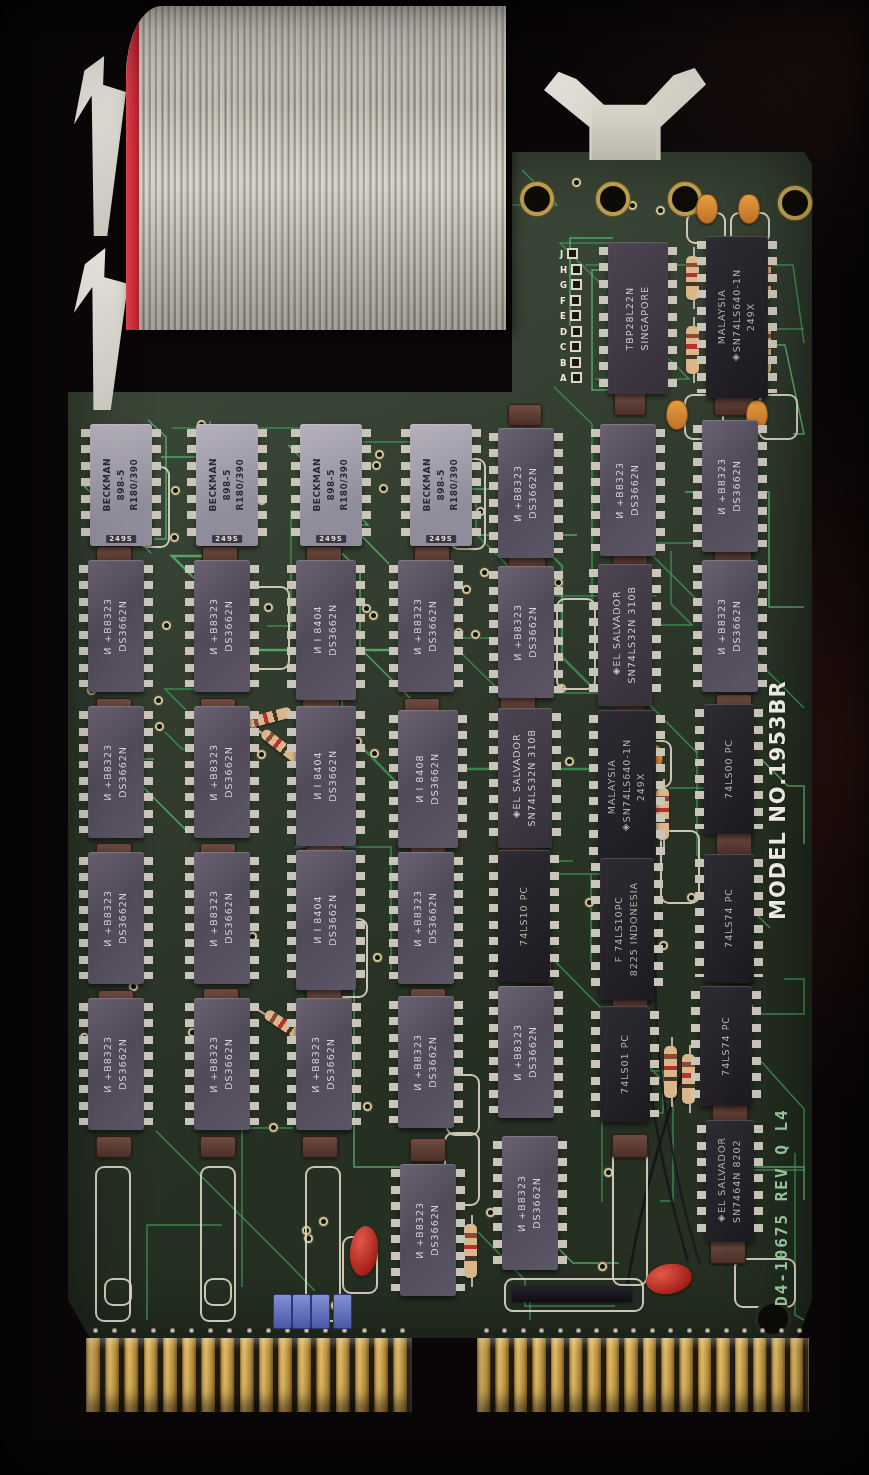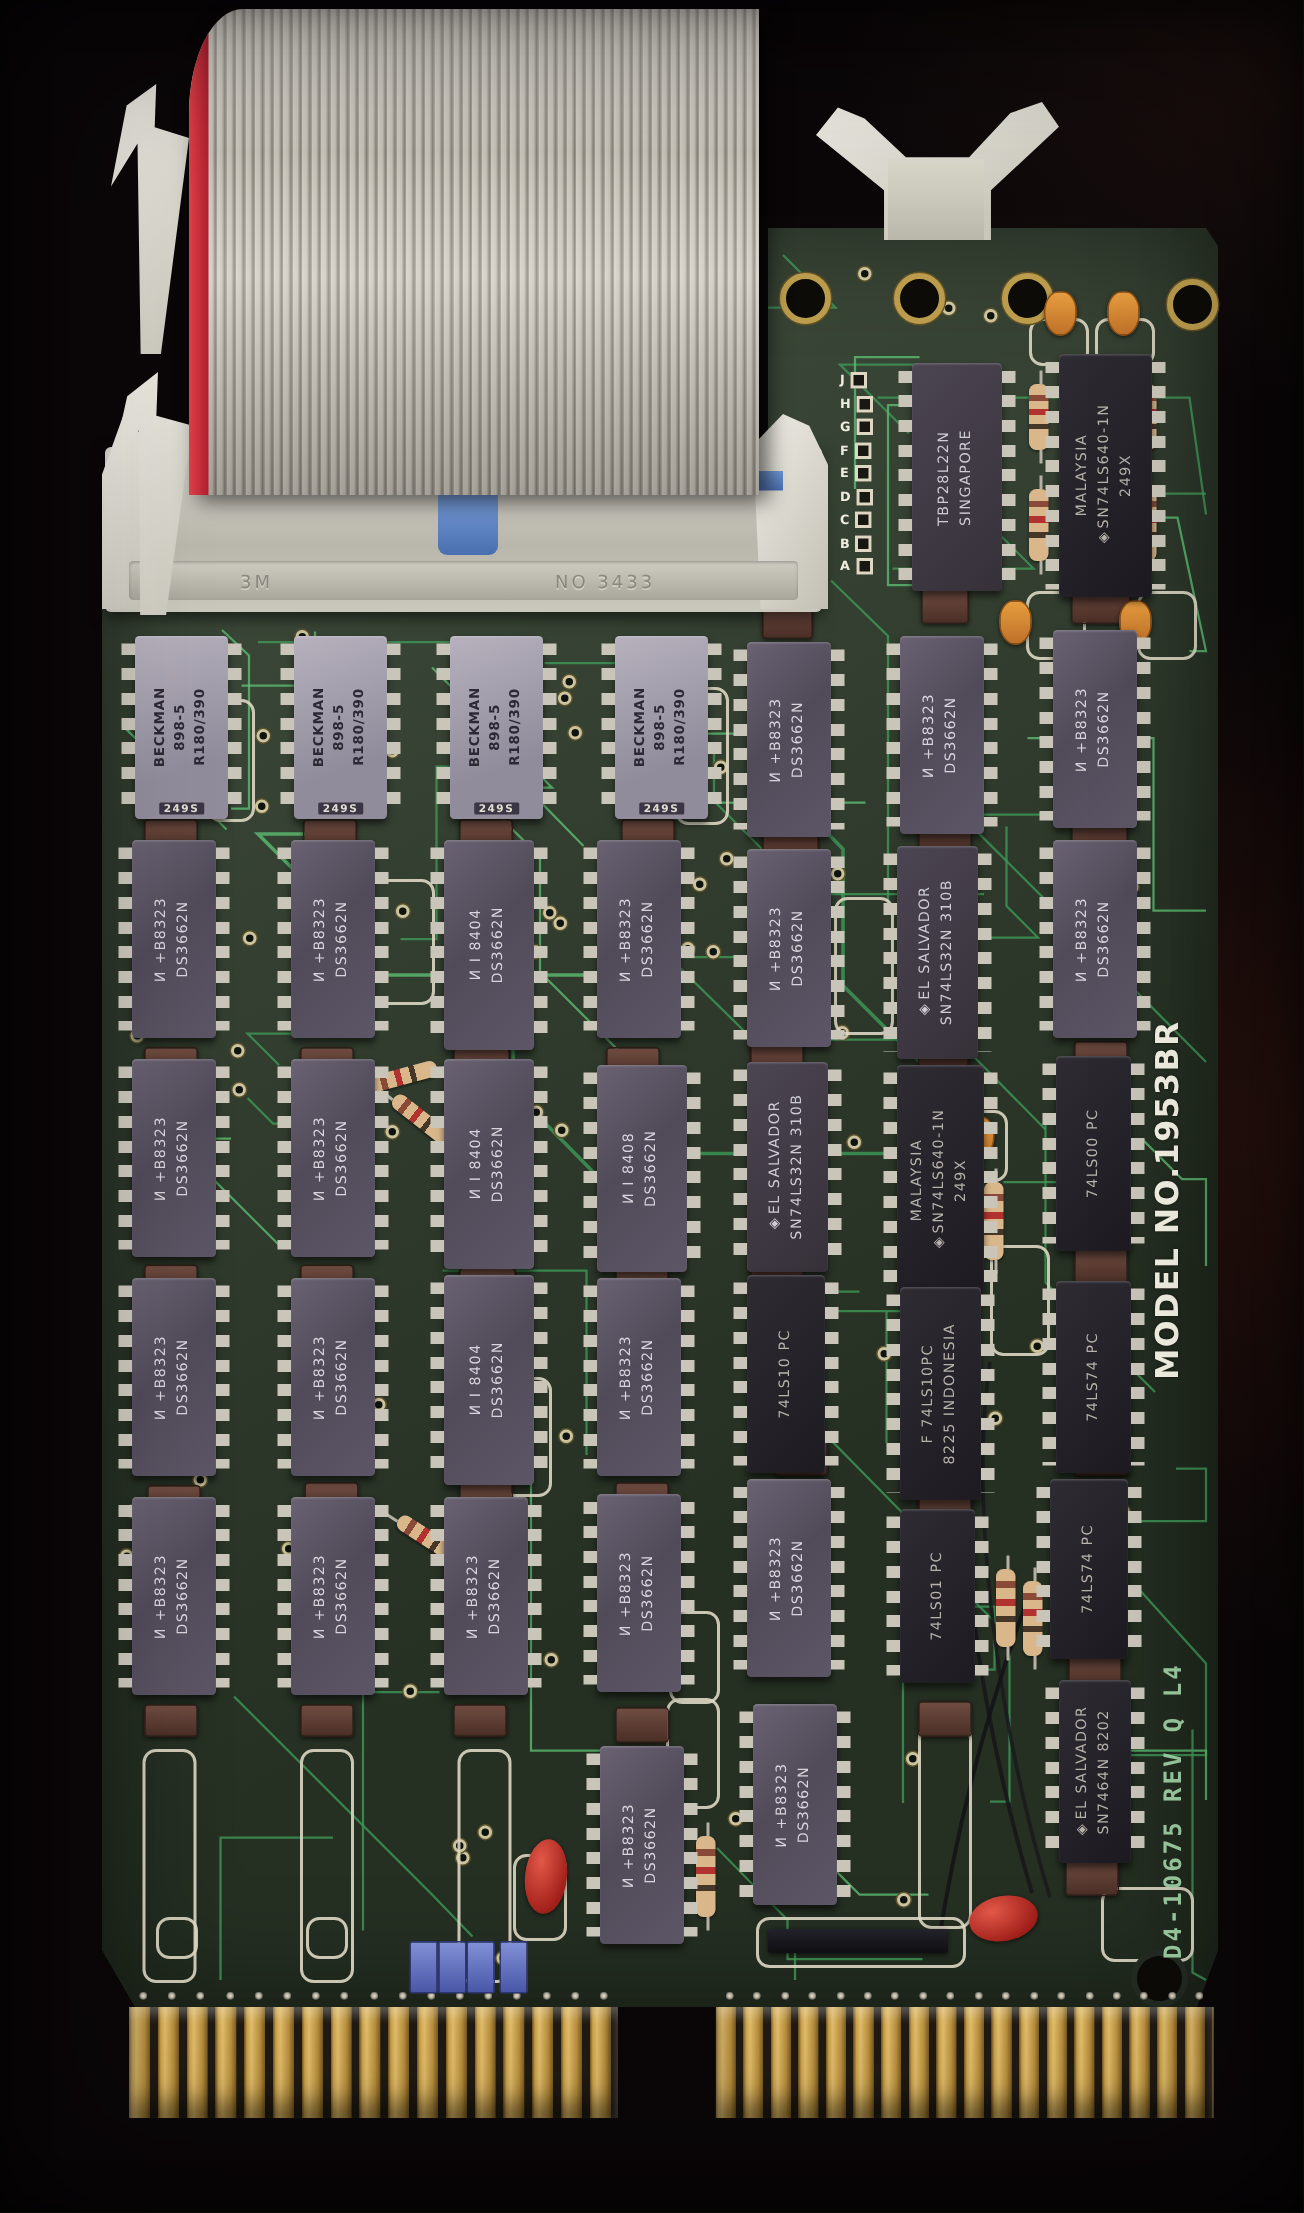--- a/index.html
+++ b/index.html
@@ -741,29 +741,20 @@
 
   <div id="latchA" class="latch"></div>
   <div id="latchB" class="latch"></div>
 
   <div id="cable">
     <div class="stripes"></div>
     <div class="sheen"></div>
     <div class="red"></div>
   </div>
 
-  <div id="conn">
-    <div class="wingL"></div>
-    <div class="wingR"></div>
-    <div class="blue"></div>
-    <div class="btab"></div>
-    <div class="lip"></div>
-    <span id="connBrand" class="mark">3M</span>
-    <span id="connPart" class="mark">NO 3433</span>
-  </div>
 
   <div id="bracket"></div>
   <div id="vignette"></div>
 <div class="fdot" style="left: 93px;"></div>
     <div class="fdot" style="left: 112px;"></div>
     <div class="fdot" style="left: 131px;"></div>
     <div class="fdot" style="left: 151px;"></div>
     <div class="fdot" style="left: 170px;"></div>
     <div class="fdot" style="left: 189px;"></div>
     <div class="fdot" style="left: 208px;"></div>

